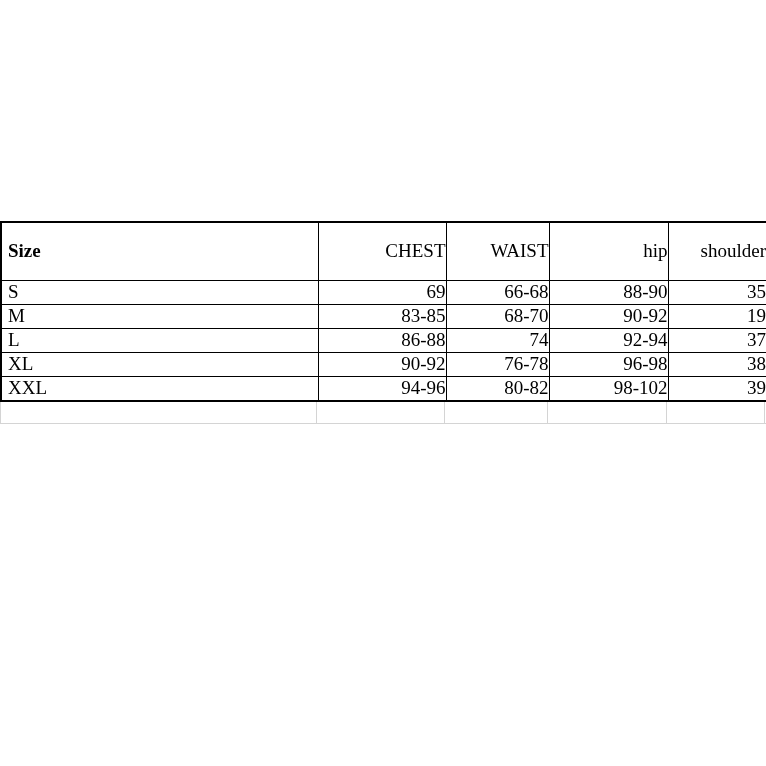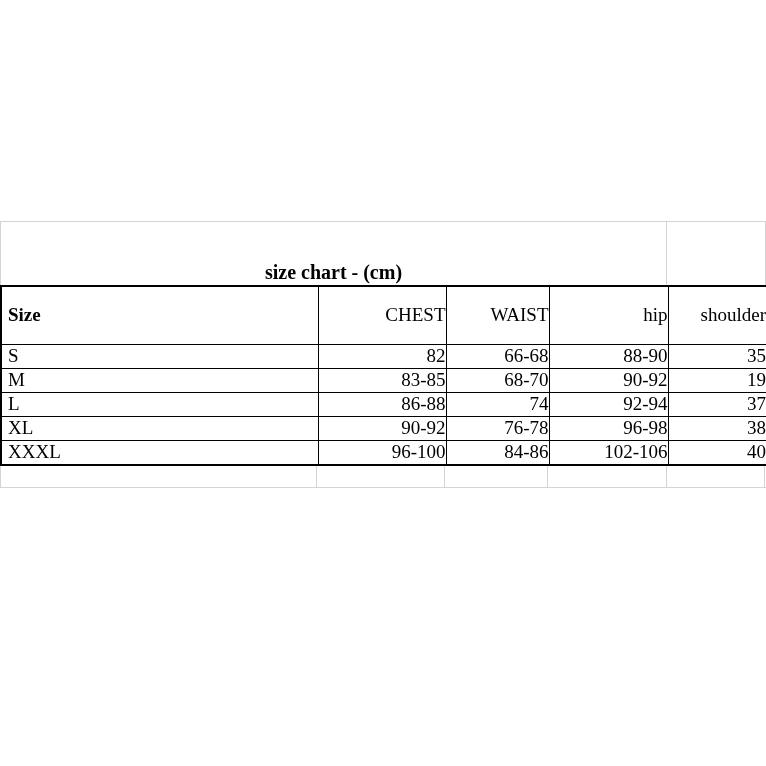--- a/index.html
+++ b/index.html
@@ -103,26 +103,20 @@
   .tail-cell.t2{width:103px;}
   .tail-cell.t3{width:119px;}
   .tail-cell.t4{width:98px;}
 </style>
 </head>
 <body>
 
 <div class="canvas">
   <div class="sheet">
 
-    <div class="title-row">
-      <div class="title-cell">
-        <span class="title-text">size chart - (cm)</span>
-      </div>
-      <div class="title-side-cell"></div>
-    </div>
 
     <table class="size-table">
       <colgroup>
         <col class="c0">
           <col class="c1">
           <col class="c2">
           <col class="c3">
           <col class="c4">
       </colgroup>
       <thead>
@@ -130,21 +124,21 @@
           <th class="left-col">Size</th>
           <th>CHEST</th>
           <th>WAIST</th>
           <th>hip</th>
           <th>shoulder</th>
         </tr>
       </thead>
       <tbody>
         <tr>
           <td class="left-col">S</td>
-          <td>82</td>
+          <td>69</td>
           <td>66-68</td>
           <td>88-90</td>
           <td>35</td>
         </tr>
         <tr>
           <td class="left-col">M</td>
           <td>83-85</td>
           <td>68-70</td>
           <td>90-92</td>
           <td>19</td>
@@ -157,25 +151,25 @@
           <td>37</td>
         </tr>
         <tr>
           <td class="left-col">XL</td>
           <td>90-92</td>
           <td>76-78</td>
           <td>96-98</td>
           <td>38</td>
         </tr>
         <tr>
-          <td class="left-col">XXXL</td>
-          <td>96-100</td>
-          <td>84-86</td>
-          <td>102-106</td>
-          <td>40</td>
+          <td class="left-col">XXL</td>
+          <td>94-96</td>
+          <td>80-82</td>
+          <td>98-102</td>
+          <td>39</td>
         </tr>
       </tbody>
     </table>
 
     <div class="tail-row">
       <div class="tail-cell t0"></div>
       <div class="tail-cell t1"></div>
       <div class="tail-cell t2"></div>
       <div class="tail-cell t3"></div>
       <div class="tail-cell t4"></div>

